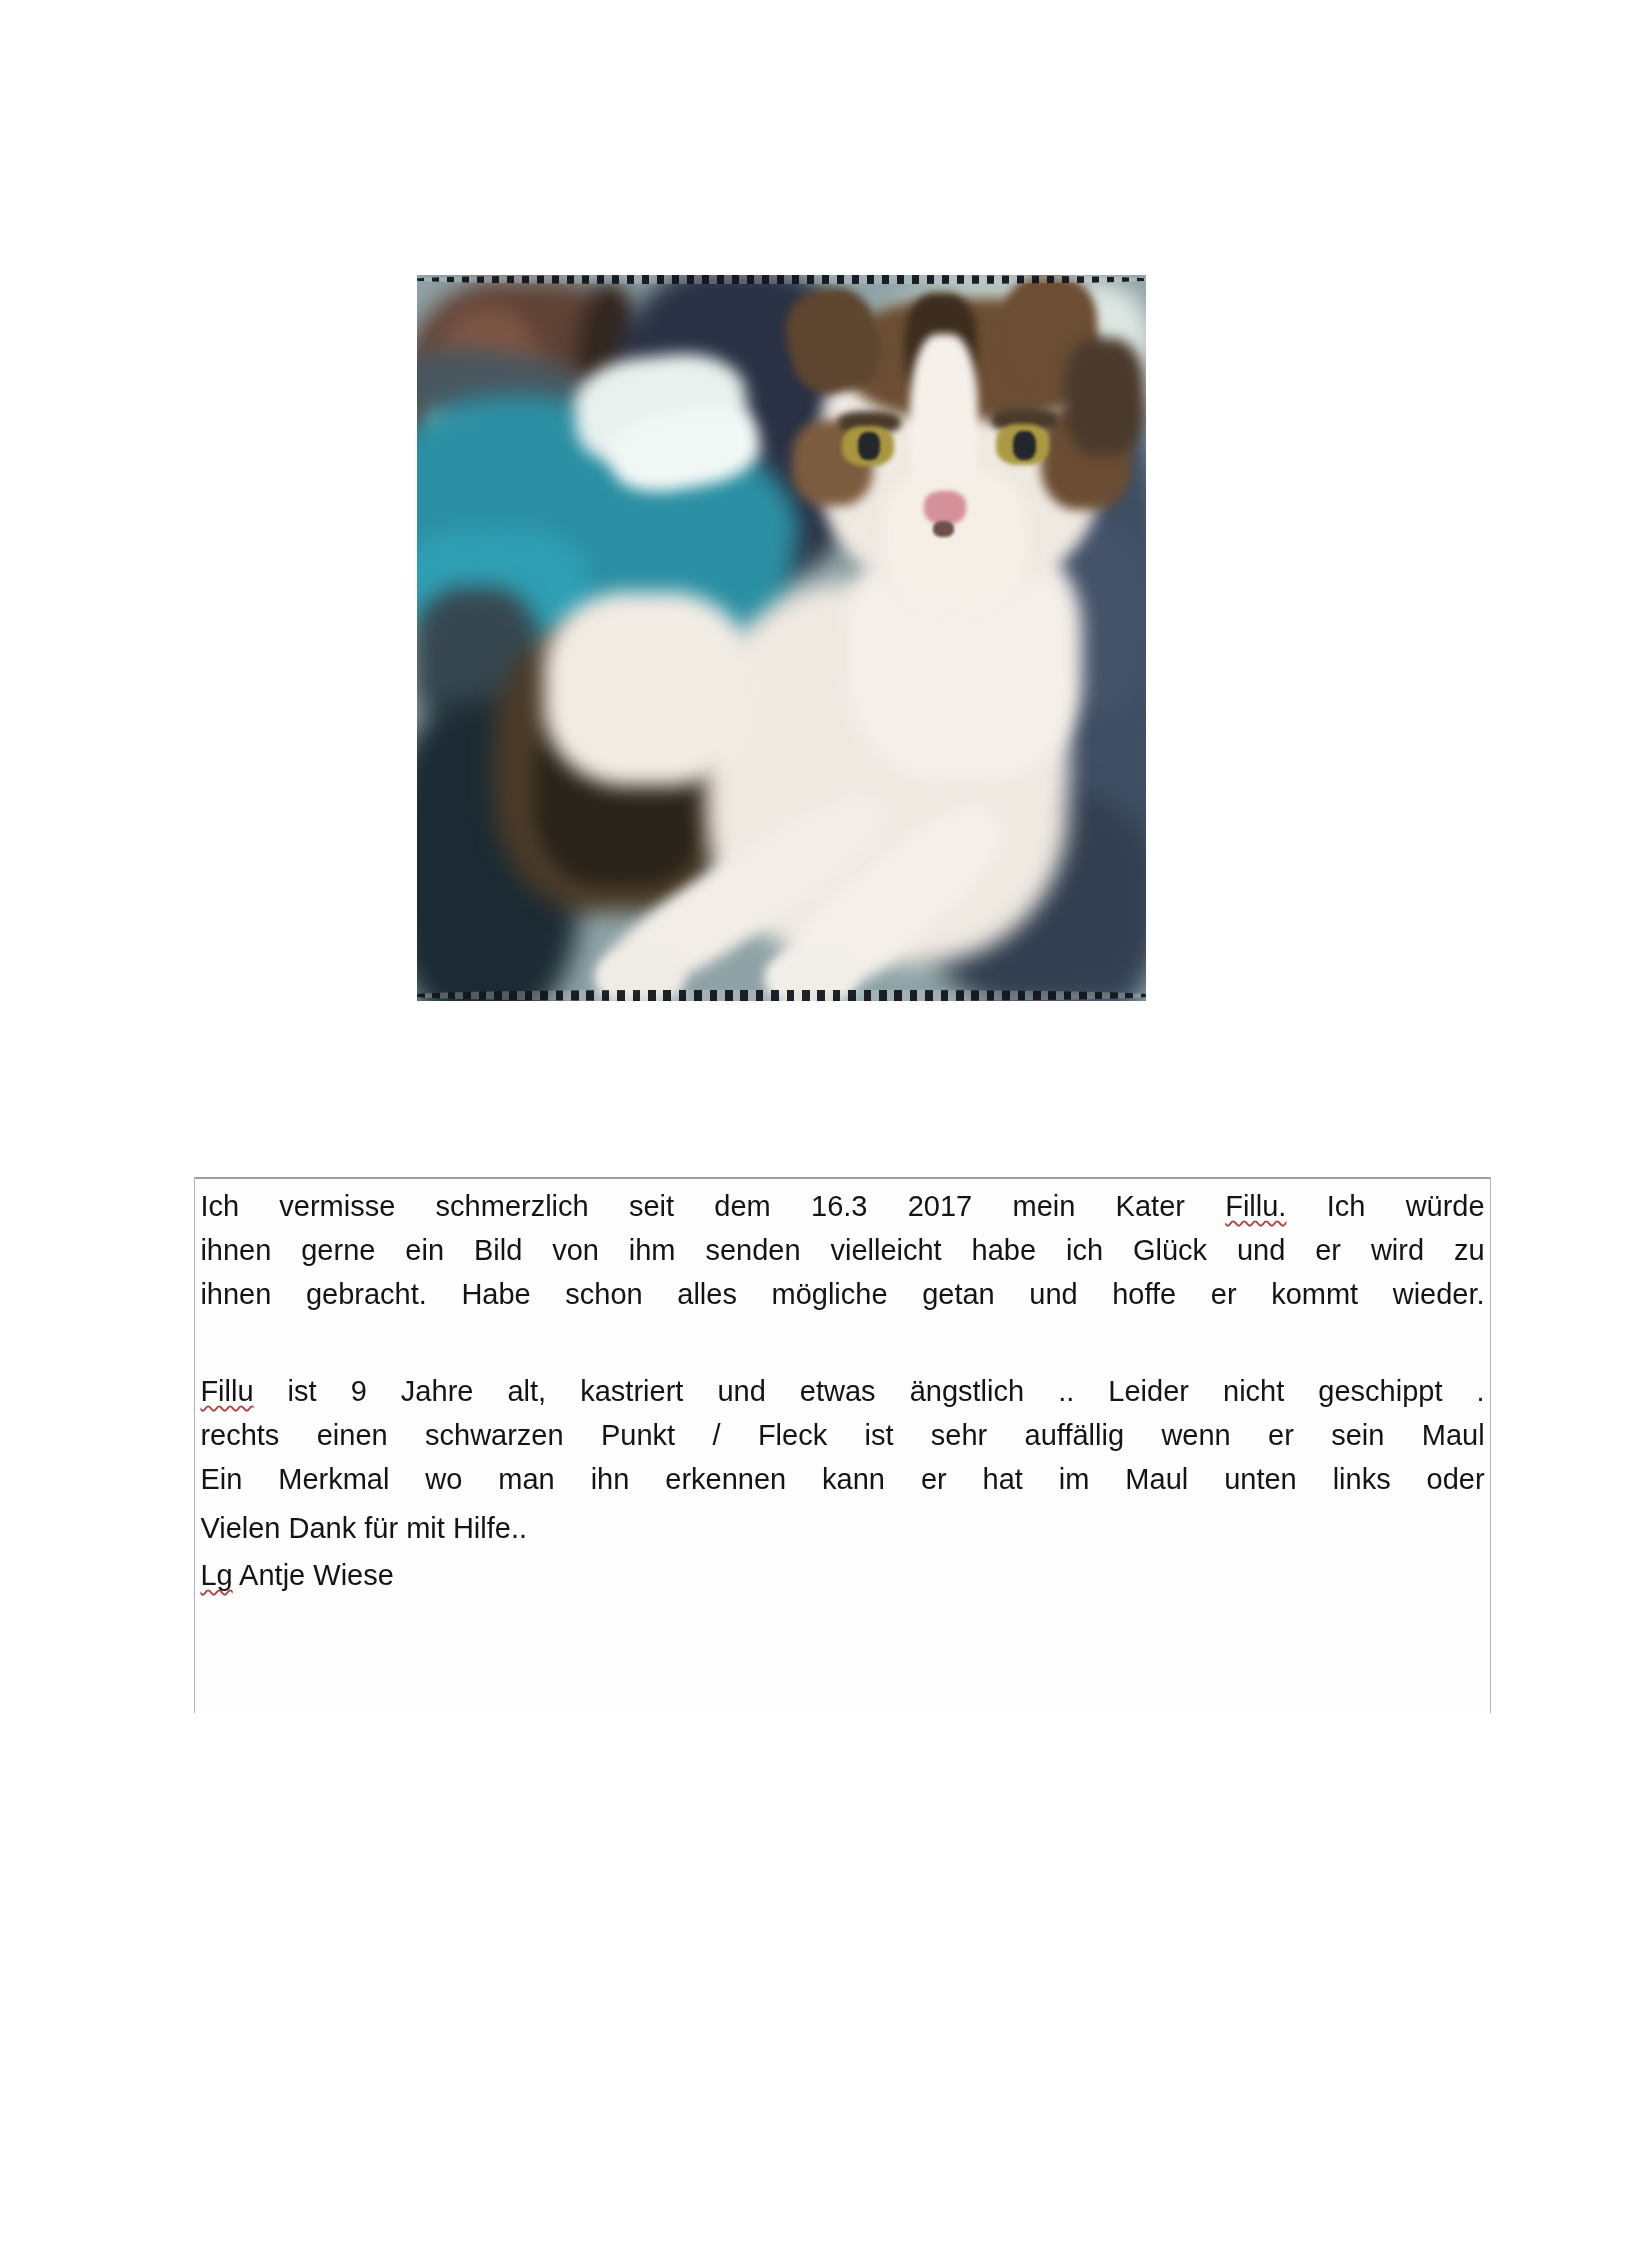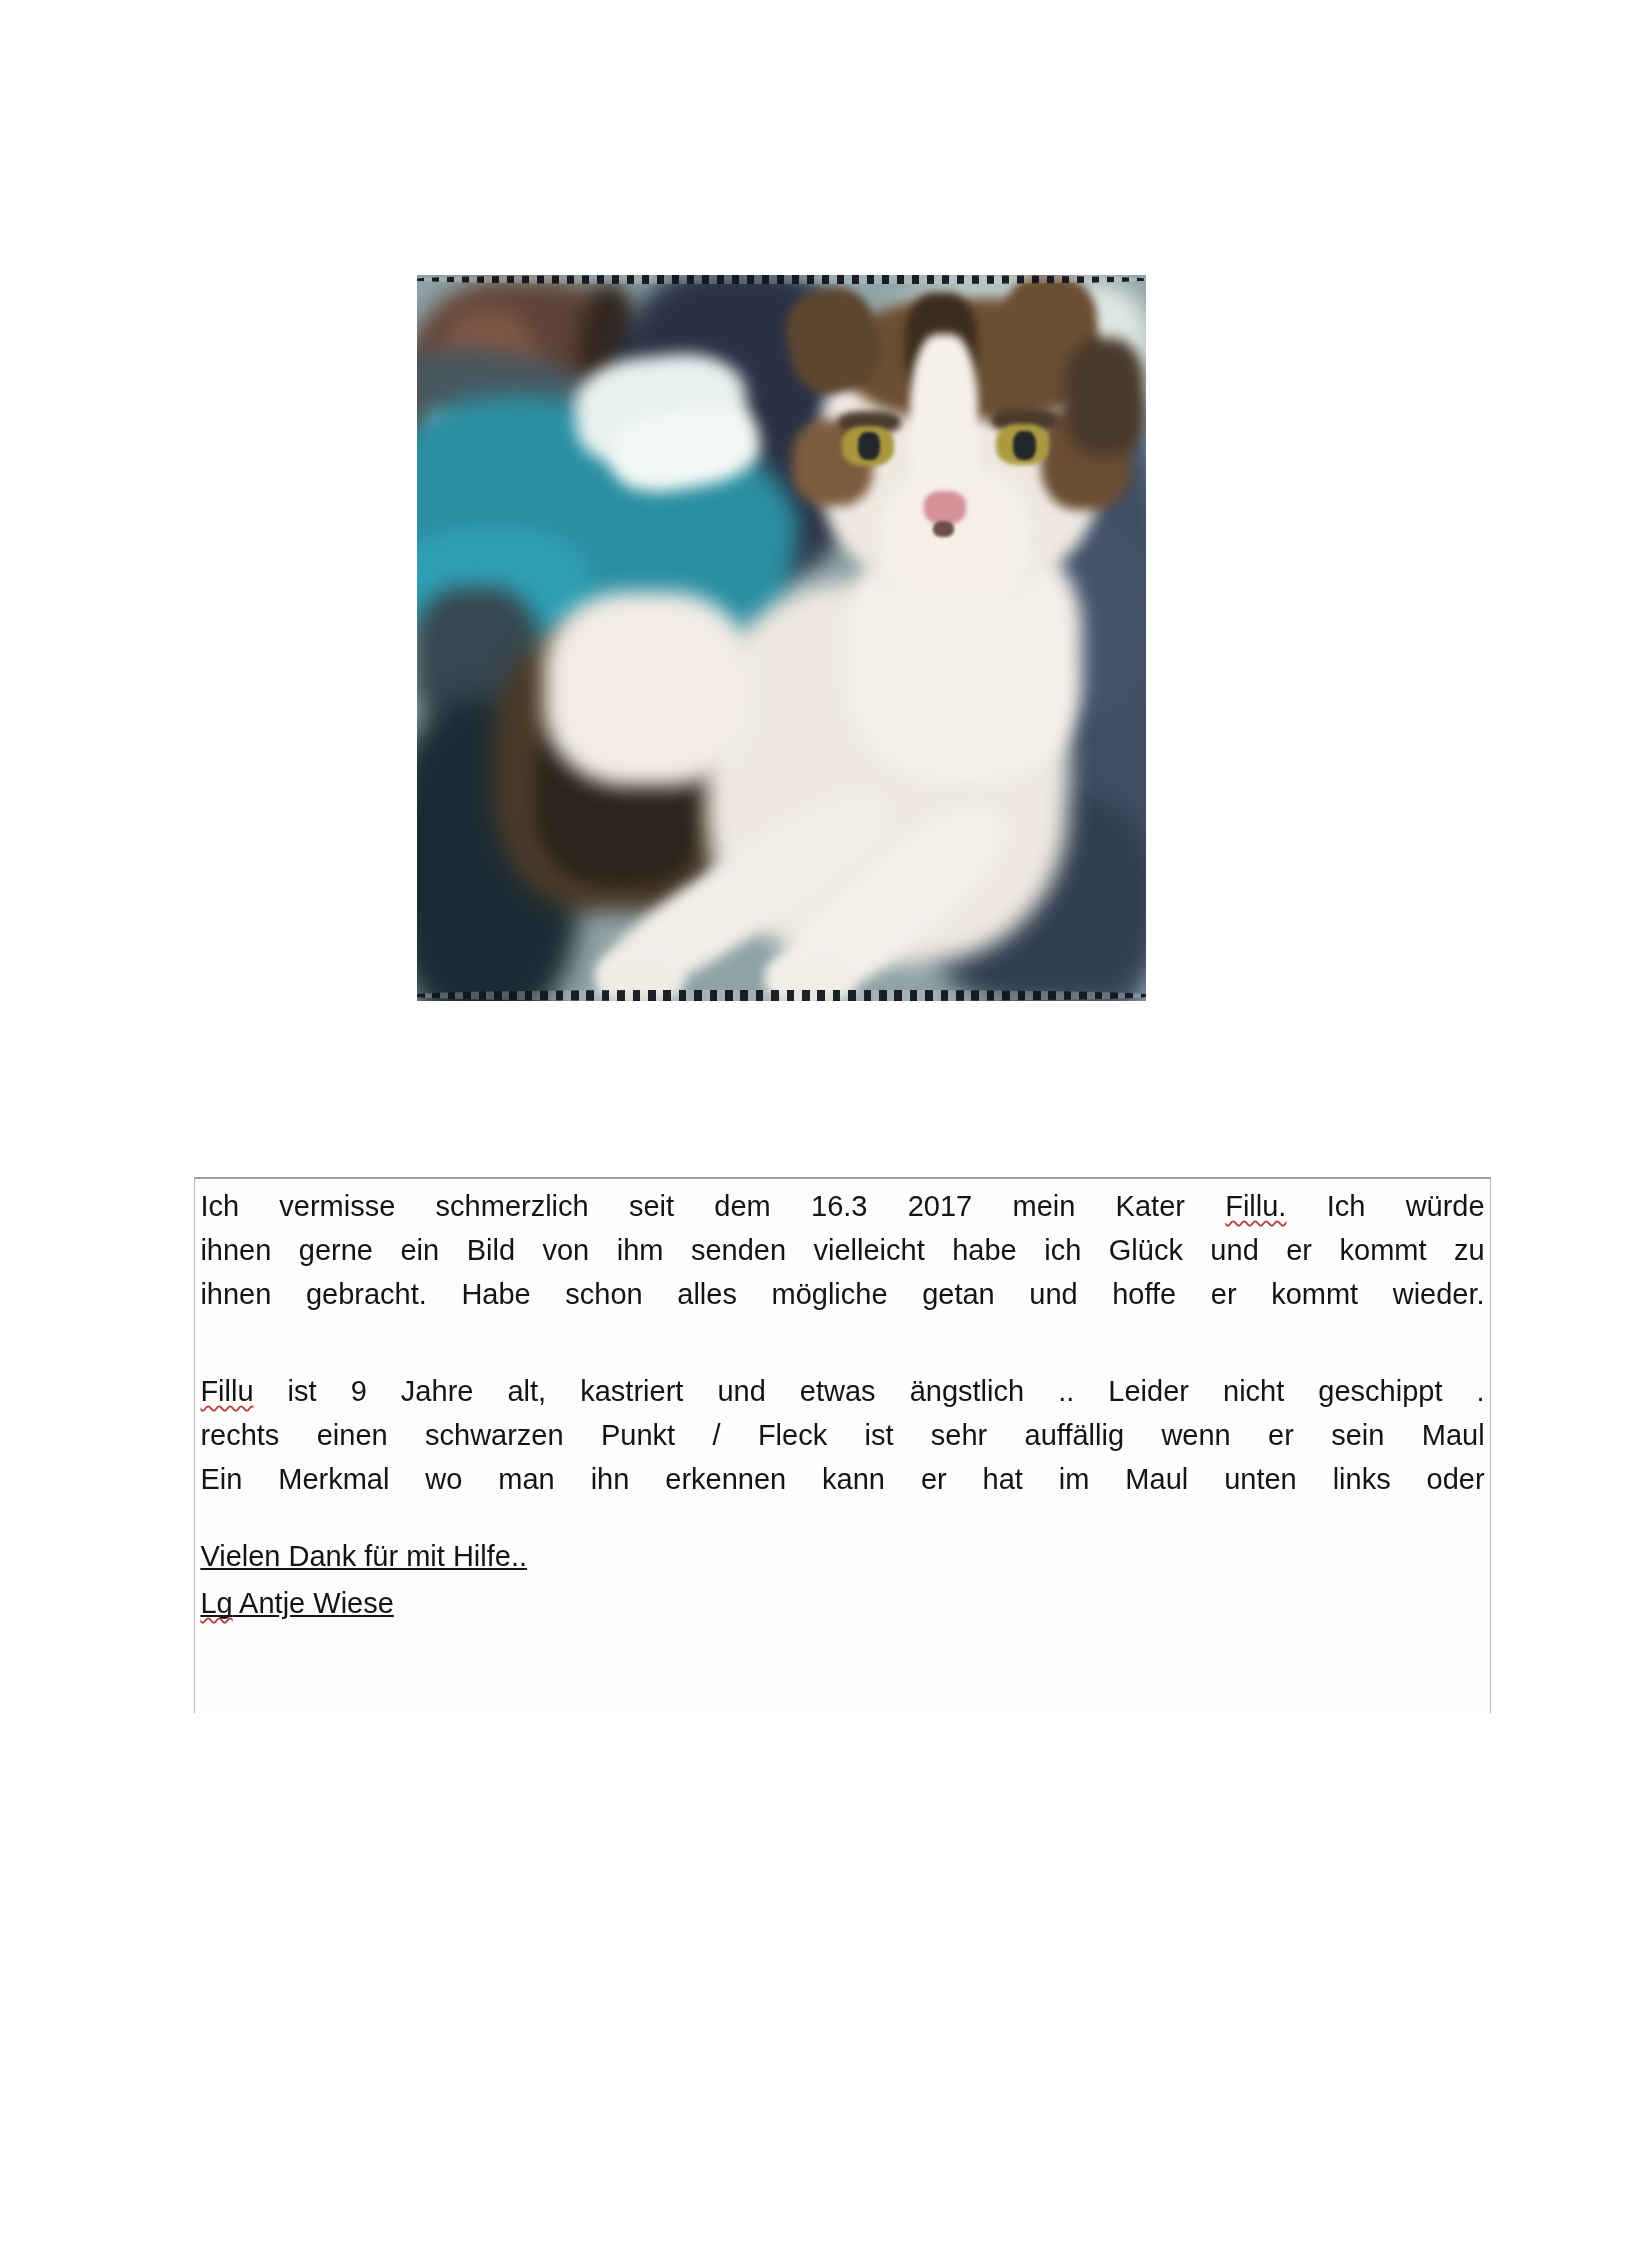--- a/index.html
+++ b/index.html
@@ -61,21 +61,21 @@
   .c-bandbot   {left:0;top:715px;width:729px;height:11px;border-radius:0;
                 background:repeating-linear-gradient(90deg,#14161f 0 7.7px,rgba(210,216,212,.3) 7.7px 15.4px);
                 filter:blur(0.7px);opacity:.95;}
 
   
   .notice{position:absolute;left:194px;top:1177px;width:1297px;height:536px;box-sizing:border-box;
           border-top:2.3px solid #9aa0a3;border-left:1.4px solid #b2b6b9;border-right:1.4px solid #b2b6b9;
           background:#fdfdfe;padding:5.4px 5.4px 0 5.4px;overflow:hidden;color:#141414;}
   .para{margin:0;font-size:29px;line-height:44px;font-weight:400;}
   .para.p1{margin-bottom:53px;}
-  .para.p3{margin-top:32px;line-height:47px;text-decoration:underline;}
+  .para.p3{margin-top:4px;line-height:47px;}
   .ln{display:block;}
   .j{text-align:justify;text-align-last:justify;text-justify:inter-word;}
   .sq{text-decoration:underline;text-decoration-style:wavy;text-decoration-color:#b54040;
       text-decoration-thickness:1.8px;text-underline-offset:4.1px;text-decoration-skip-ink:none;}
 </style>
 </head>
 <body>
 
 <div class="page">
 
@@ -125,21 +125,21 @@
     <div class="c-nose"></div>
     <div class="c-nosespot"></div>
     <div class="c-bandtop"></div>
     <div class="c-bandbot"></div>
   </figure>
 
   <section class="notice">
 
     <p class="para p1">
       <span class="ln j"><span>Ich vermisse schmerzlich seit dem 16.3 2017 mein Kater </span><span class="sq">Fillu.</span><span> Ich würde</span></span>
-      <span class="ln j">ihnen gerne ein Bild von ihm senden vielleicht habe ich Glück und er kommt zu</span>
+      <span class="ln j">ihnen gerne ein Bild von ihm senden vielleicht habe ich Glück und er wird zu</span>
       <span class="ln j">ihnen gebracht. Habe schon alles mögliche getan und hoffe er kommt wieder.</span>
     </p>
 
     <p class="para p2">
       <span class="ln j"><span class="sq">Fillu</span><span> ist 9 Jahre alt, kastriert und etwas ängstlich .. Leider nicht geschippt .</span></span>
       <span class="ln j">rechts einen schwarzen Punkt / Fleck ist sehr auffällig wenn er sein Maul</span>
       <span class="ln j">Ein Merkmal wo man ihn erkennen kann er hat im Maul unten links oder</span>
     </p>
 
     <p class="para p3">

